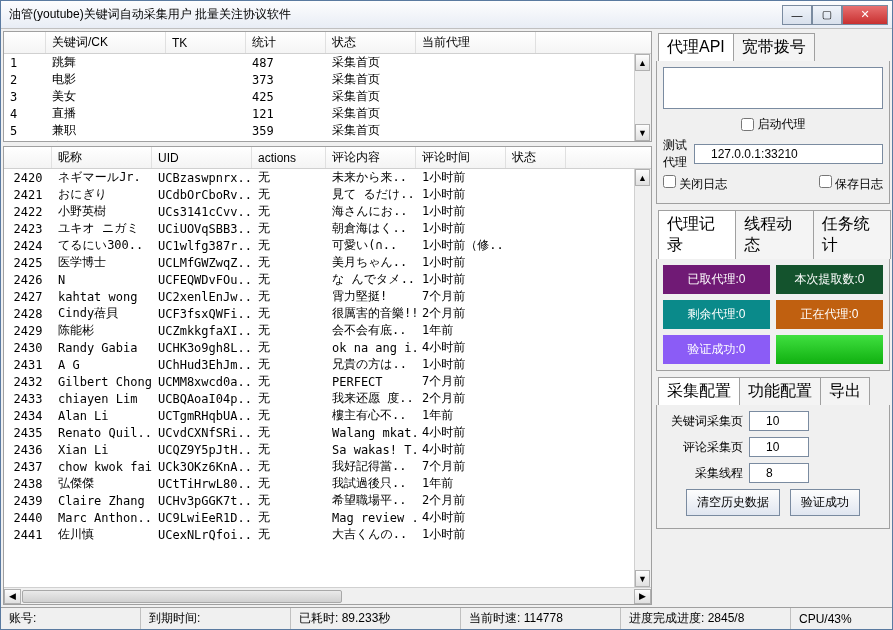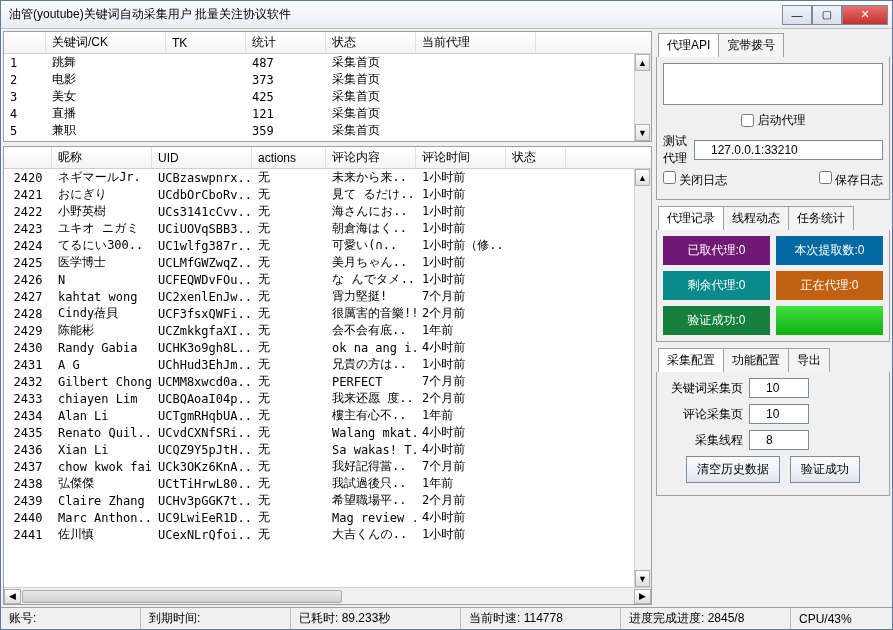--- a/index.html
+++ b/index.html
@@ -35,35 +35,35 @@
 .hscroll { height: 17px; background: #f0f0f0; border-top: 1px solid #d0d0d0; display: flex; align-items: center; }
 .hscroll .arrow { width: 17px; height: 15px; background: linear-gradient(#fdfdfd,#e0e0e0); border: 1px solid #b0b0b0; display:flex;align-items:center;justify-content:center;font-size:9px; }
 .hscroll .track { flex: 1; height: 15px; background: #f0f0f0; position: relative; }
 .hscroll .thumb { position: absolute; height: 13px; top: 1px; left: 1px; width: 320px; background: linear-gradient(#eaeaea,#d0d0d0); border: 1px solid #a8a8a8; border-radius: 2px; }
 
 .vscroll { position: absolute; right: 0; top: 22px; bottom: 0; width: 17px; background: #f0f0f0; border-left: 1px solid #d0d0d0; }
 .vscroll .arrow { height: 17px; width: 15px; background: linear-gradient(#fdfdfd,#e0e0e0); border: 1px solid #b0b0b0; display:flex;align-items:center;justify-content:center;font-size:9px; }
 .vscroll .track { position: absolute; top: 17px; bottom: 17px; width: 15px; }
 
 .tabs { display: flex; background: #f0f0f0; }
-.tab { padding: 3px 8px; border: 1px solid #a0a0a0; border-bottom: none; background: #fff; font-size: 12px; cursor: pointer; margin-right: -1px; }
+.tab { padding: 3px 8px; border: 1px solid #a0a0a0; border-bottom: none; background: #fff; font-size: 16px; cursor: pointer; margin-right: -1px; }
 .tab.inactive { background: #f4f4f4; }
 
 .right-box { border: 1px solid #a0a0a0; padding: 6px; background: #f0f0f0; }
 .right-box .tabs { margin: -7px -7px 6px -7px; padding-left: 2px; padding-top: 2px; }
 
 .check-row { display: flex; align-items: center; gap: 4px; font-size: 12px; margin: 4px 0; }
 .text-input { border: 1px solid #7a8ba0; padding: 2px 16px; font-size: 12px; background: #fff; }
 .text-input.full { width: 100%; }
 
 .stat-grid { display: grid; grid-template-columns: 1fr 1fr; gap: 6px; }
 .stat-cell { color: #fff; padding: 6px 4px; text-align: center; font-size: 12px; }
-.stat-1 { background: #701a75; } .stat-2 { background: #0369a1; }
+.stat-1 { background: #701a75; } .stat-2 { background: #14532d; }
 .stat-3 { background: #0a8a8a; } .stat-4 { background: #c06010; }
-.stat-5 { background: #15803d; } .stat-6 { background: linear-gradient(#40e040,#10b010); }
+.stat-5 { background: #8b5cf6; } .stat-6 { background: linear-gradient(#40e040,#10b010); }
 
 .form-row { display: flex; align-items: center; gap: 6px; margin: 6px 0; font-size: 12px; }
 .form-row label { width: 80px; text-align: right; }
 .form-row input { width: 60px; }
 .btn { padding: 4px 10px; border: 1px solid #7a8ba0; background: linear-gradient(#fdfdfd,#e0e6f0); font-size: 12px; cursor: pointer; }
 
 .statusbar { height: 22px; border-top: 1px solid #a0a0a0; background: #f0f0f0; display: flex; align-items: center; font-size: 12px; }
 .statusbar .seg { padding: 0 8px; border-right: 1px solid #c0c0c0; height: 100%; display: flex; align-items: center; }
 </style>
 </head>

